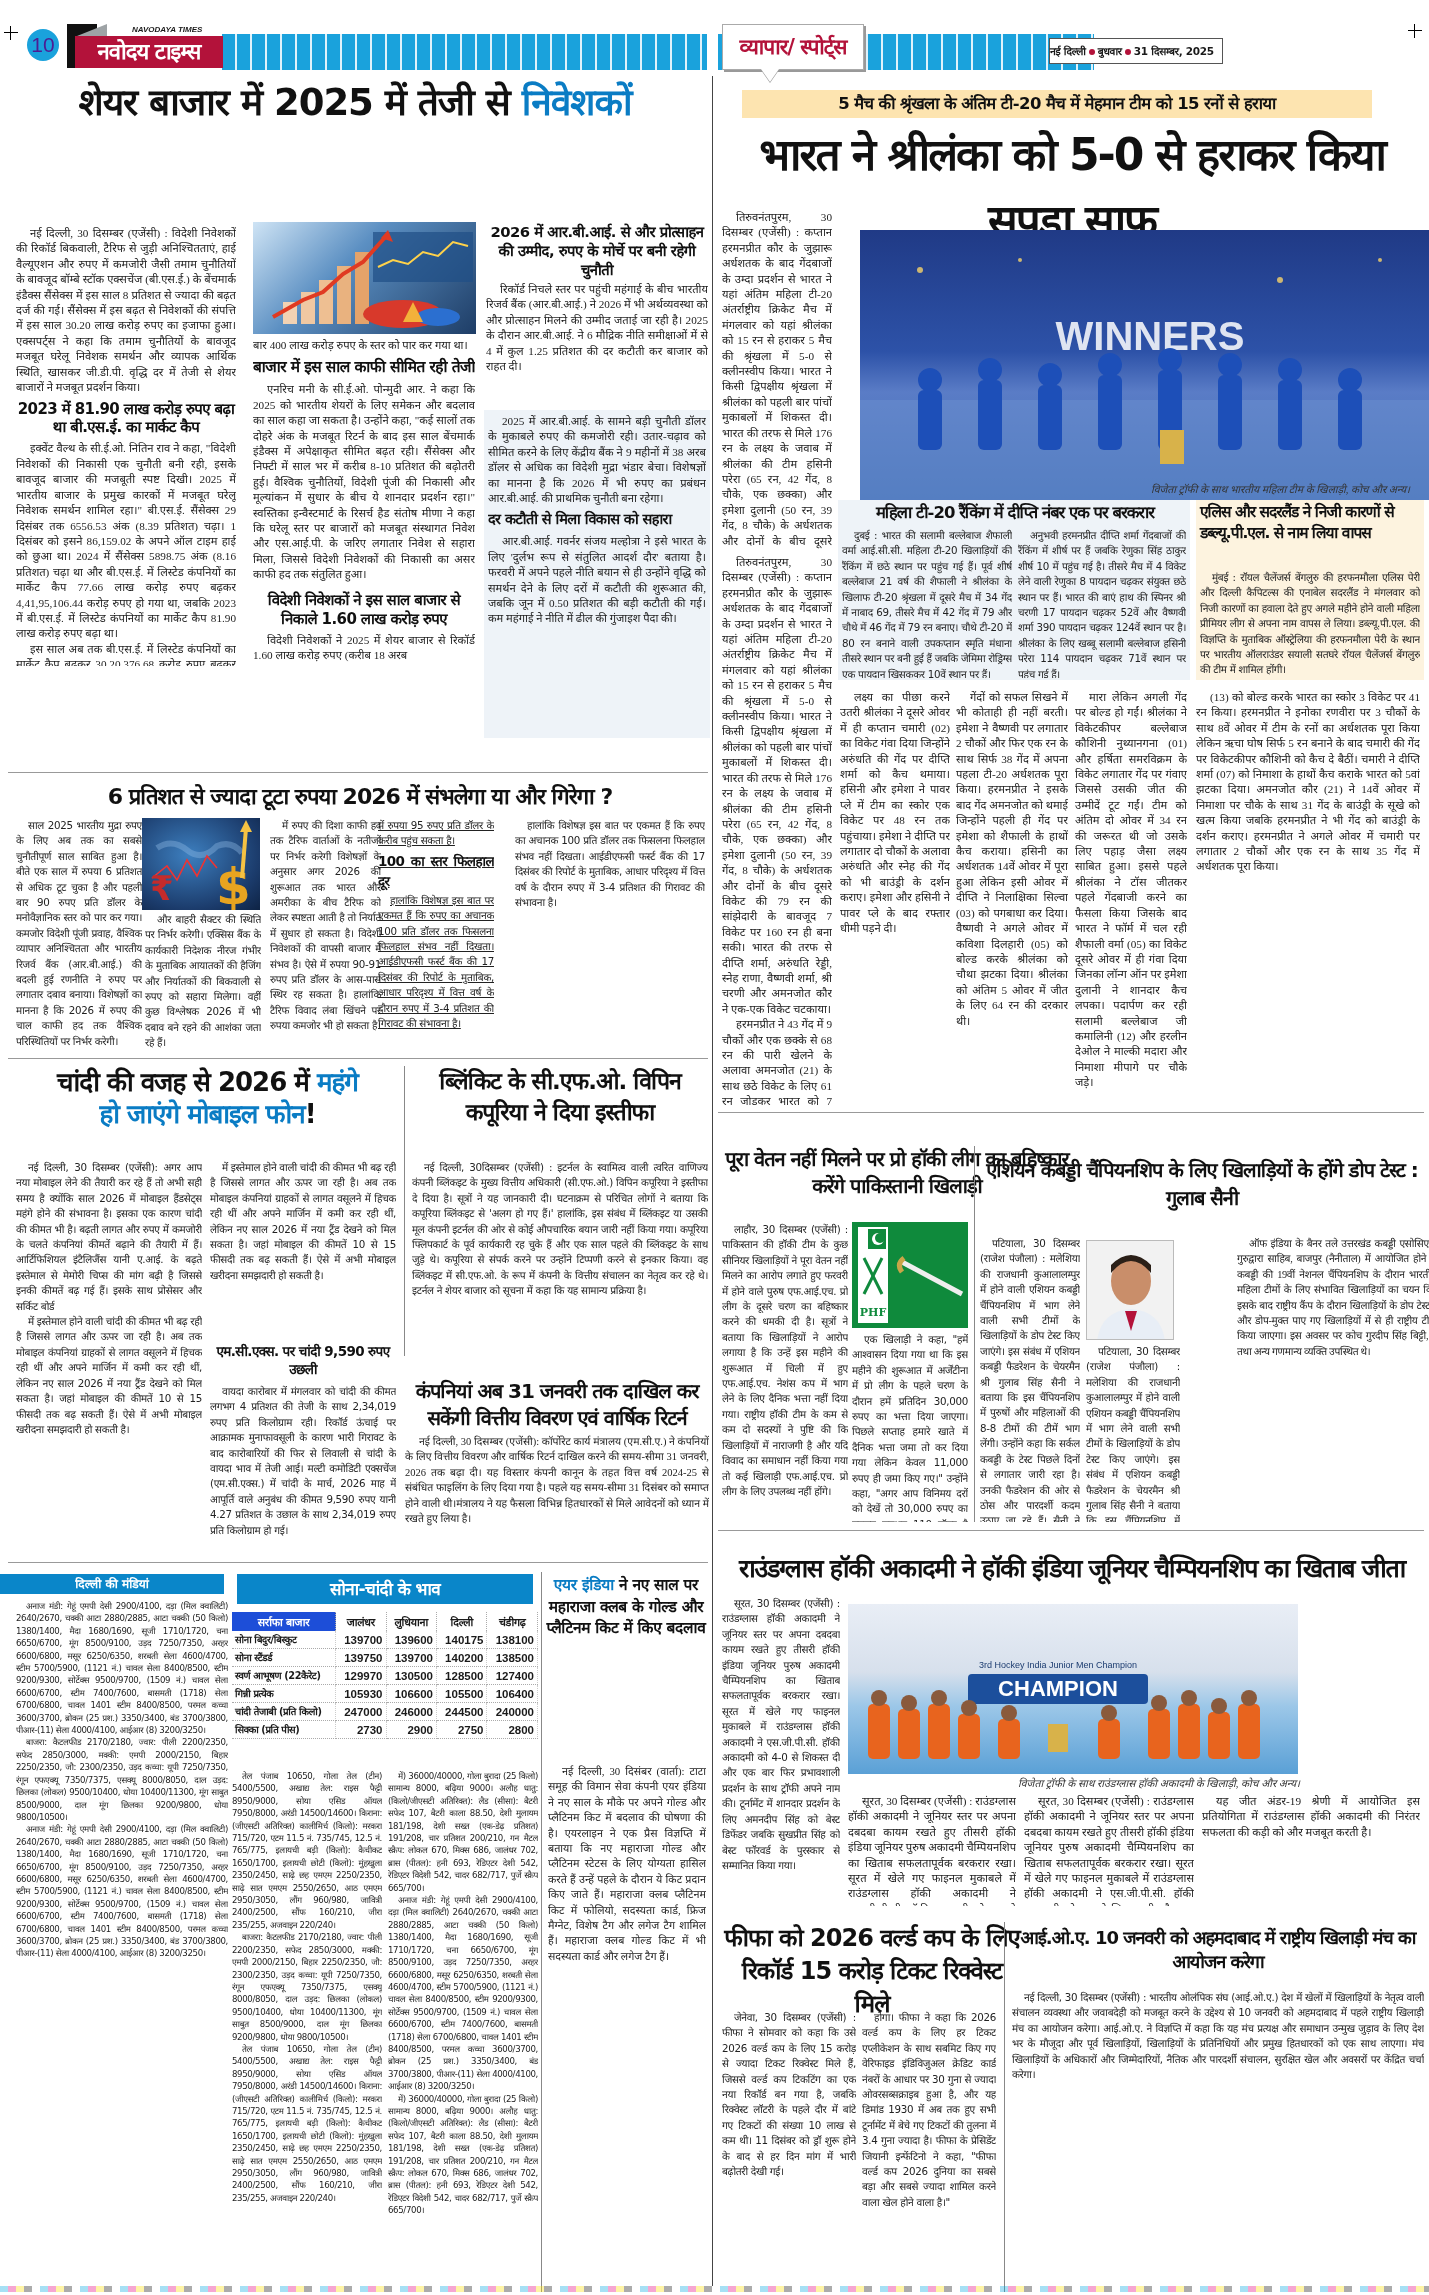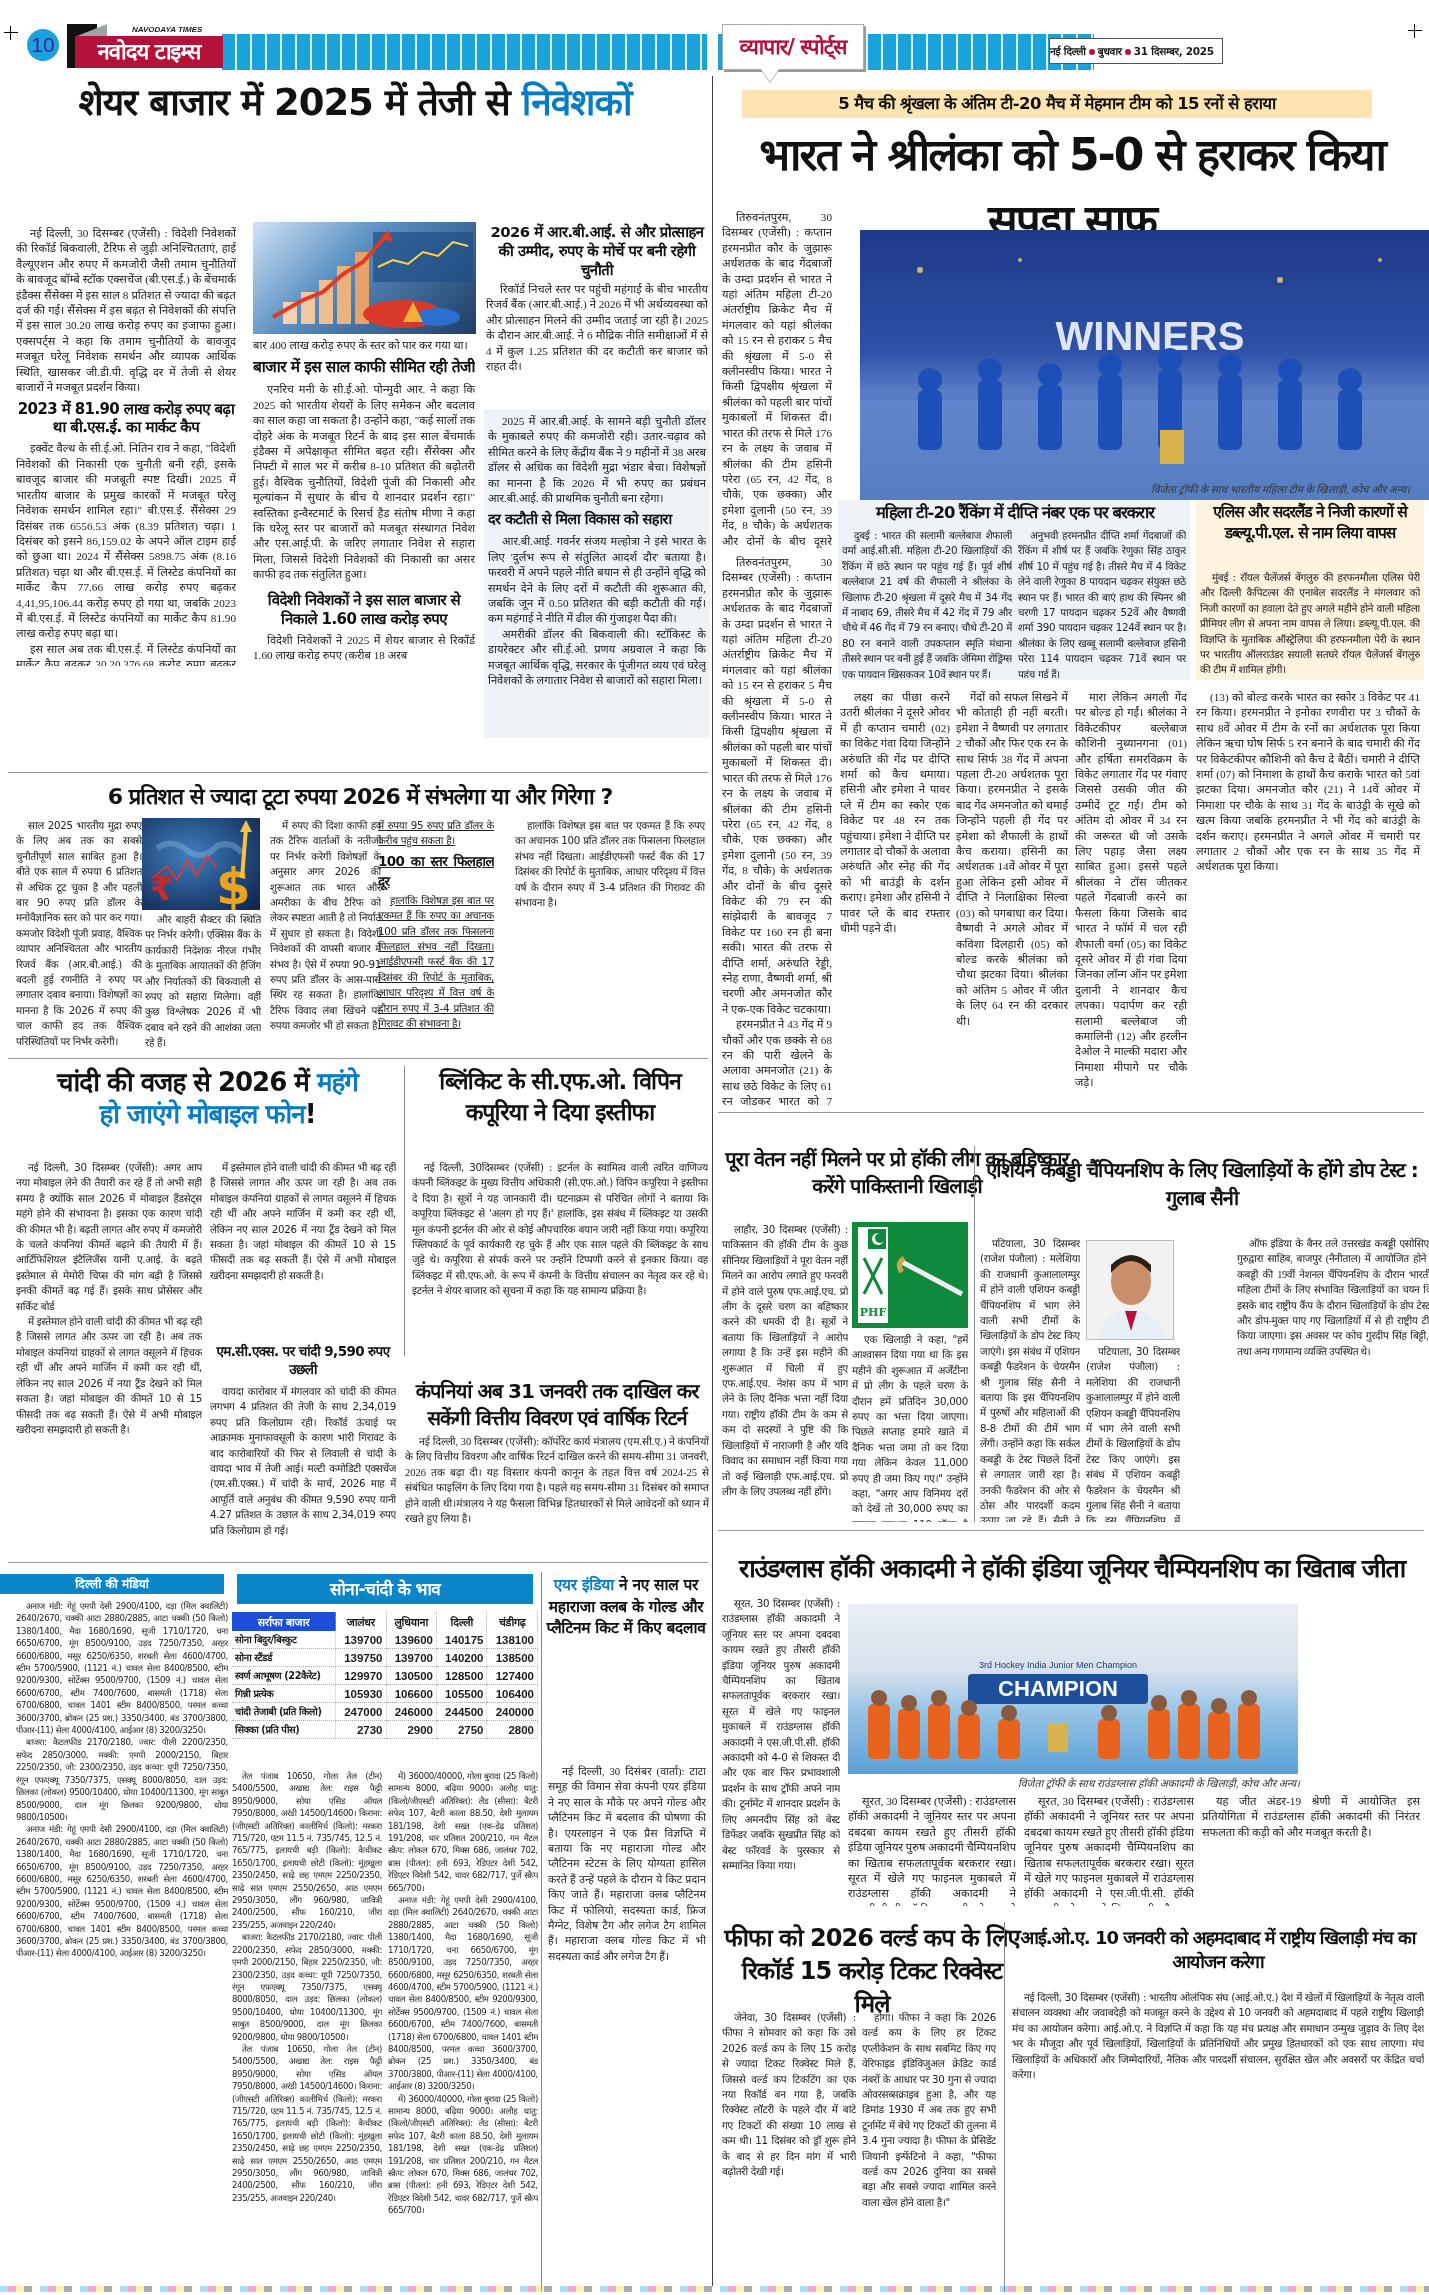--- a/index.html
+++ b/index.html
@@ -108,21 +108,20 @@
 
 <div class="abs hl" style="left:486px;top:222px;width:222px;font-size:14.8px;line-height:19px;text-align:center;letter-spacing:-0.5px;">2026 में आर.बी.आई. से और प्रोत्साहन की उम्मीद, रुपए के मोर्चे पर बनी रहेगी चुनौती</div>
 <div class="abs txt" style="left:486px;top:282px;width:222px;height:126px;">
   <p>रिकॉर्ड निचले स्तर पर पहुंची महंगाई के बीच भारतीय रिजर्व बैंक (आर.बी.आई.) ने 2026 में भी अर्थव्यवस्था को और प्रोत्साहन मिलने की उम्मीद जताई जा रही है। 2025 के दौरान आर.बी.आई. ने 6 मौद्रिक नीति समीक्षाओं में से 4 में कुल 1.25 प्रतिशत की दर कटौती कर बाजार को राहत दी।</p>
 </div>
 <div class="tint" style="left:484px;top:410px;width:226px;height:328px;"></div>
 <div class="abs txt" style="left:488px;top:414px;width:218px;height:322px;">
   <p>2025 में आर.बी.आई. के सामने बड़ी चुनौती डॉलर के मुकाबले रुपए की कमजोरी रही। उतार-चढ़ाव को सीमित करने के लिए केंद्रीय बैंक ने 9 महीनों में 38 अरब डॉलर से अधिक का विदेशी मुद्रा भंडार बेचा। विशेषज्ञों का मानना है कि 2026 में भी रुपए का प्रबंधन आर.बी.आई. की प्राथमिक चुनौती बना रहेगा।</p>
   <div class="sub" style="font-size:14.5px;line-height:22px;margin:2px 0 4px;">दर कटौती से मिला विकास को सहारा</div>
   <p>आर.बी.आई. गवर्नर संजय मल्होत्रा ने इसे भारत के लिए 'दुर्लभ रूप से संतुलित आदर्श दौर' बताया है। फरवरी में अपने पहले नीति बयान से ही उन्होंने वृद्धि को समर्थन देने के लिए दरों में कटौती की शुरूआत की, जबकि जून में 0.50 प्रतिशत की बड़ी कटौती की गई। कम महंगाई ने नीति में ढील की गुंजाइश पैदा की।</p>
-  <p>अमरीकी डॉलर की बिकवाली की। स्टॉकिस्ट के डायरेक्टर और सी.ई.ओ. प्रणय अग्रवाल ने कहा कि मजबूत आर्थिक वृद्धि, सरकार के पूंजीगत व्यय एवं घरेलू निवेशकों के लगातार निवेश से बाजारों को सहारा मिला।</p>
 </div>
 
 <div class="hline" style="left:8px;top:772px;width:700px;"></div>
 
 <div class="abs hl" style="left:10px;top:782px;width:700px;font-size:22px;text-align:center;line-height:30px;">6 प्रतिशत से ज्यादा टूटा रुपया 2026 में संभलेगा या और गिरेगा ?</div>
 <div class="abs cond" style="left:16px;top:818px;width:126px;height:232px;">
     <p>साल 2025 भारतीय मुद्रा रुपए के लिए अब तक का सबसे चुनौतीपूर्ण साल साबित हुआ है। बीते एक साल में रुपया 6 प्रतिशत से अधिक टूट चुका है और पहली बार 90 रुपए प्रति डॉलर के मनोवैज्ञानिक स्तर को पार कर गया। कमजोर विदेशी पूंजी प्रवाह, वैश्विक व्यापार अनिश्चितता और भारतीय रिजर्व बैंक (आर.बी.आई.) की बदली हुई रणनीति ने रुपए पर लगातार दबाव बनाया। विशेषज्ञों का मानना है कि 2026 में रुपए की चाल काफी हद तक वैश्विक परिस्थितियों पर निर्भर करेगी।</p>
   </div>
 <div class="img" style="left:142px;top:818px;width:118px;height:92px;background:radial-gradient(ellipse at 40% 40%, #3d7fbf 0%, #1b3b6b 70%, #0e2344 100%);">
   <svg width="118" height="92" viewBox="0 0 118 92">
@@ -315,21 +314,21 @@
 <div class="tint" style="left:838px;top:500px;width:352px;height:180px;"></div>
 <div class="abs hl" style="left:840px;top:502px;width:350px;font-size:16.5px;line-height:22px;text-align:center;color:#111;">महिला टी-20 रैंकिंग में दीप्ति नंबर एक पर बरकरार</div>
 <div class="abs cond" style="left:842px;top:528px;width:170px;height:150px;">
     <p>दुबई : भारत की सलामी बल्लेबाज शैफाली वर्मा आई.सी.सी. महिला टी-20 खिलाड़ियों की रैंकिंग में छठे स्थान पर पहुंच गई हैं। पूर्व शीर्ष बल्लेबाज 21 वर्ष की शैफाली ने श्रीलंका के खिलाफ टी-20 श्रृंखला में दूसरे मैच में 34 गेंद में नाबाद 69, तीसरे मैच में 42 गेंद में 79 और चौथे में 46 गेंद में 79 रन बनाए। चौथे टी-20 में 80 रन बनाने वाली उपकप्तान स्मृति मंधाना तीसरे स्थान पर बनी हुई हैं जबकि जेमिमा रोड्रिग्स एक पायदान खिसककर 10वें स्थान पर हैं।</p>
   </div>
 <div class="abs cond" style="left:1018px;top:528px;width:168px;height:150px;">
     <p>अनुभवी हरमनप्रीत दीप्ति शर्मा गेंदबाजों की रैंकिंग में शीर्ष पर हैं जबकि रेणुका सिंह ठाकुर शीर्ष 10 में पहुंच गई है। तीसरे मैच में 4 विकेट लेने वाली रेणुका 8 पायदान चढ़कर संयुक्त छठे स्थान पर हैं। भारत की बाएं हाथ की स्पिनर श्री चरणी 17 पायदान चढ़कर 52वें और वैष्णवी शर्मा 390 पायदान चढ़कर 124वें स्थान पर है। श्रीलंका के लिए खब्बू सलामी बल्लेबाज हसिनी परेरा 114 पायदान चढ़कर 71वें स्थान पर पहुंच गई हैं।</p>
   </div>
 
 <div class="cream" style="left:1196px;top:500px;width:228px;height:180px;"></div>
-<div class="abs hl" style="left:1200px;top:502px;width:220px;font-size:15.5px;line-height:21px;text-align:center;">एलिस और सदरलैंड ने निजी कारणों से डब्ल्यू.पी.एल. से नाम लिया वापस</div>
+<div class="abs hl" style="left:1200px;top:502px;width:220px;font-size:15.5px;line-height:21px;">एलिस और सदरलैंड ने निजी कारणों से डब्ल्यू.पी.एल. से नाम लिया वापस</div>
 <div class="abs cond" style="left:1200px;top:570px;width:220px;height:108px;">
     <p>मुंबई : रॉयल चैलेंजर्स बेंगलुरु की हरफनमौला एलिस पेरी और दिल्ली कैपिटल्स की एनाबेल सदरलैंड ने मंगलवार को निजी कारणों का हवाला देते हुए अगले महीने होने वाली महिला प्रीमियर लीग से अपना नाम वापस ले लिया। डब्ल्यू.पी.एल. की विज्ञप्ति के मुताबिक ऑस्ट्रेलिया की हरफनमौला पेरी के स्थान पर भारतीय ऑलराउंडर सयाली सतघरे रॉयल चैलेंजर्स बेंगलुरु की टीम में शामिल होंगी।</p>
   </div>
 
 <div class="abs txt" style="left:840px;top:690px;width:110px;height:415px;">
     <p>लक्ष्य का पीछा करने उतरी श्रीलंका ने दूसरे ओवर में ही कप्तान चमारी (02) का विकेट गंवा दिया जिन्होंने अरुंधति की गेंद पर दीप्ति शर्मा को कैच थमाया। हसिनी और इमेशा ने पावर प्ले में टीम का स्कोर एक विकेट पर 48 रन तक पहुंचाया। इमेशा ने दीप्ति पर लगातार दो चौकों के अलावा अरुंधति और स्नेह की गेंद को भी बाउंड्री के दर्शन कराए। इमेशा और हसिनी ने पावर प्ले के बाद रफ्तार धीमी पड़ने दी।</p>
   </div>
 <div class="abs txt" style="left:956px;top:690px;width:112px;height:415px;">
     <p>गेंदों को सफल सिखने में भी कोताही ही नहीं बरती। इमेशा ने वैष्णवी पर लगातार 2 चौकों और फिर एक रन के साथ सिर्फ 38 गेंद में अपना पहला टी-20 अर्धशतक पूरा किया। हरमनप्रीत ने इसके बाद गेंद अमनजोत को थमाई जिन्होंने पहली ही गेंद पर इमेशा को शैफाली के हाथों कैच कराया। हसिनी का अर्धशतक 14वें ओवर में पूरा हुआ लेकिन इसी ओवर में दीप्ति ने निलाक्षिका सिल्वा (03) को पगबाधा कर दिया। वैष्णवी ने अगले ओवर में कविशा दिलहारी (05) को बोल्ड करके श्रीलंका को चौथा झटका दिया। श्रीलंका को अंतिम 5 ओवर में जीत के लिए 64 रन की दरकार थी।</p>
   </div>

